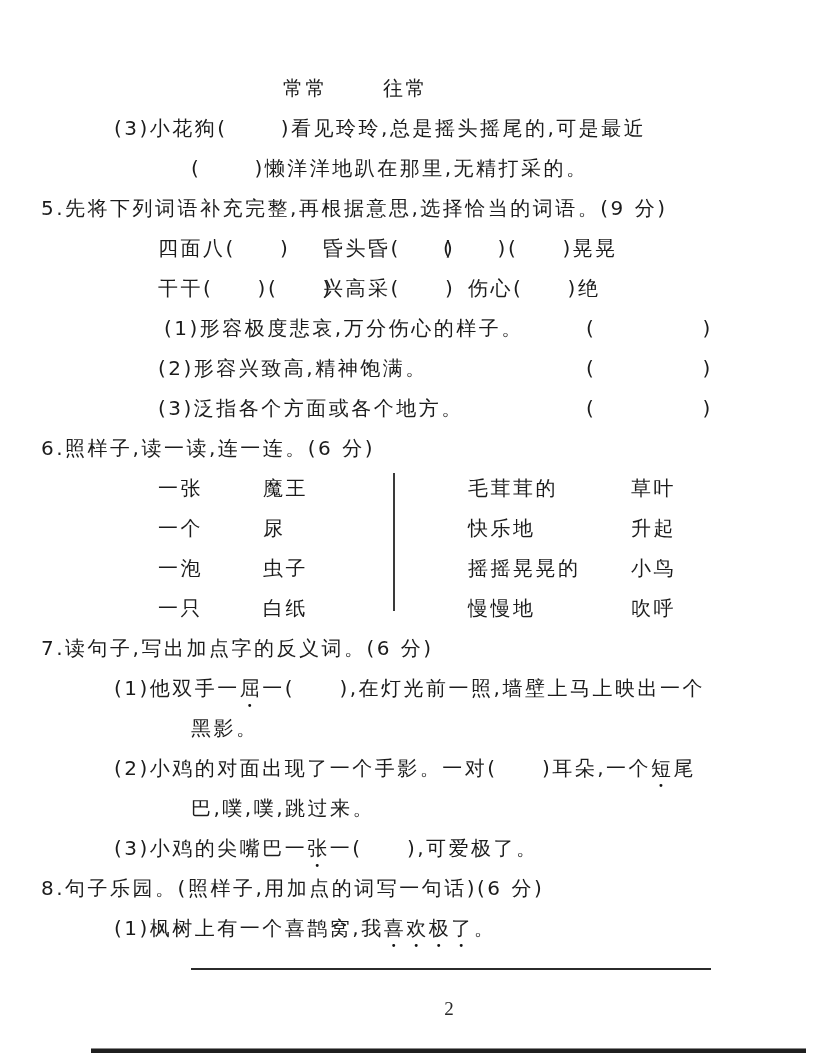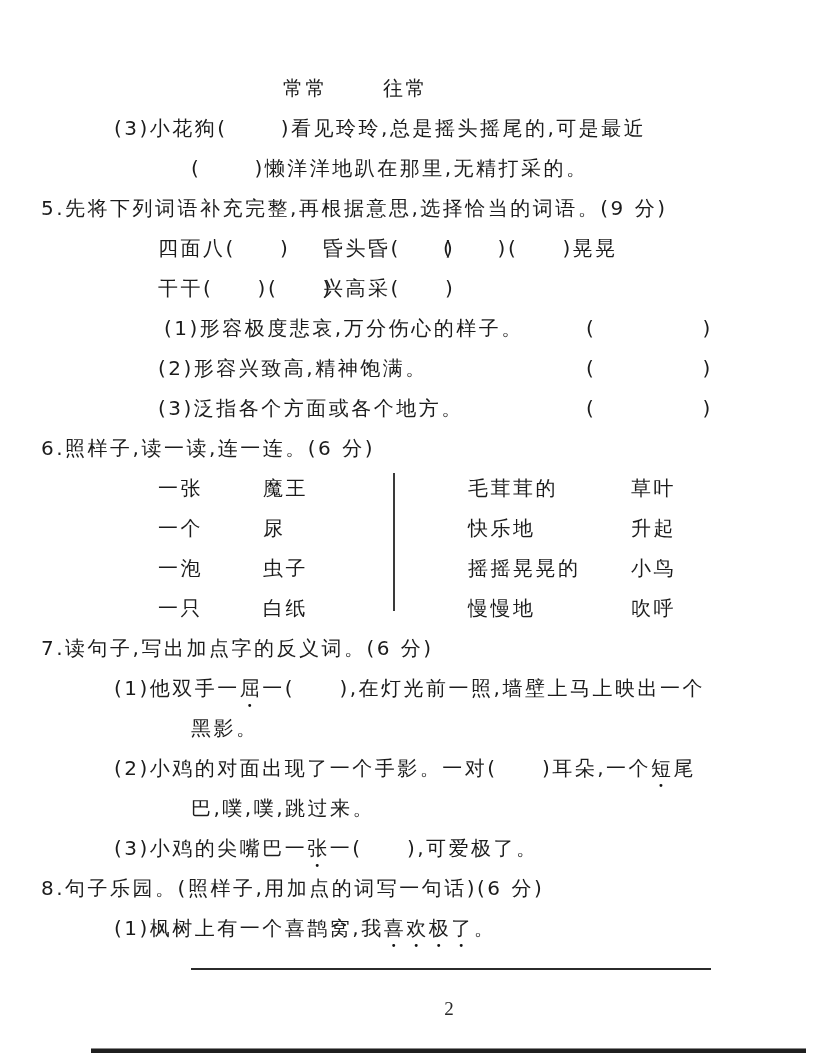--- a/index.html
+++ b/index.html
@@ -89,20 +89,21 @@
 
     <div class="line pl-num">5.先将下列词语补充完整,再根据意思,选择恰当的词语。(9 分)</div>
     <div class="line">
       <span class="abs" style="left:117px">四面八(     )</span>
       <span class="abs" style="left:282px">昏头昏(     )</span>
       <span class="abs" style="left:402px">(     )(     )晃晃</span>
     </div>
     <div class="line">
       <span class="abs" style="left:117px">干干(     )(     )</span>
       <span class="abs" style="left:282px">兴高采(     )</span>
+      <span class="abs" style="left:427px">伤心(     )绝</span>
     </div>
     <div class="line">
       <span class="abs" style="left:123px">(1)形容极度悲哀,万分伤心的样子。</span>
       <span class="abs" style="left:545px">(            )</span>
     </div>
     <div class="line">
       <span class="abs" style="left:117px">(2)形容兴致高,精神饱满。</span>
       <span class="abs" style="left:545px">(            )</span>
     </div>
     <div class="line">

